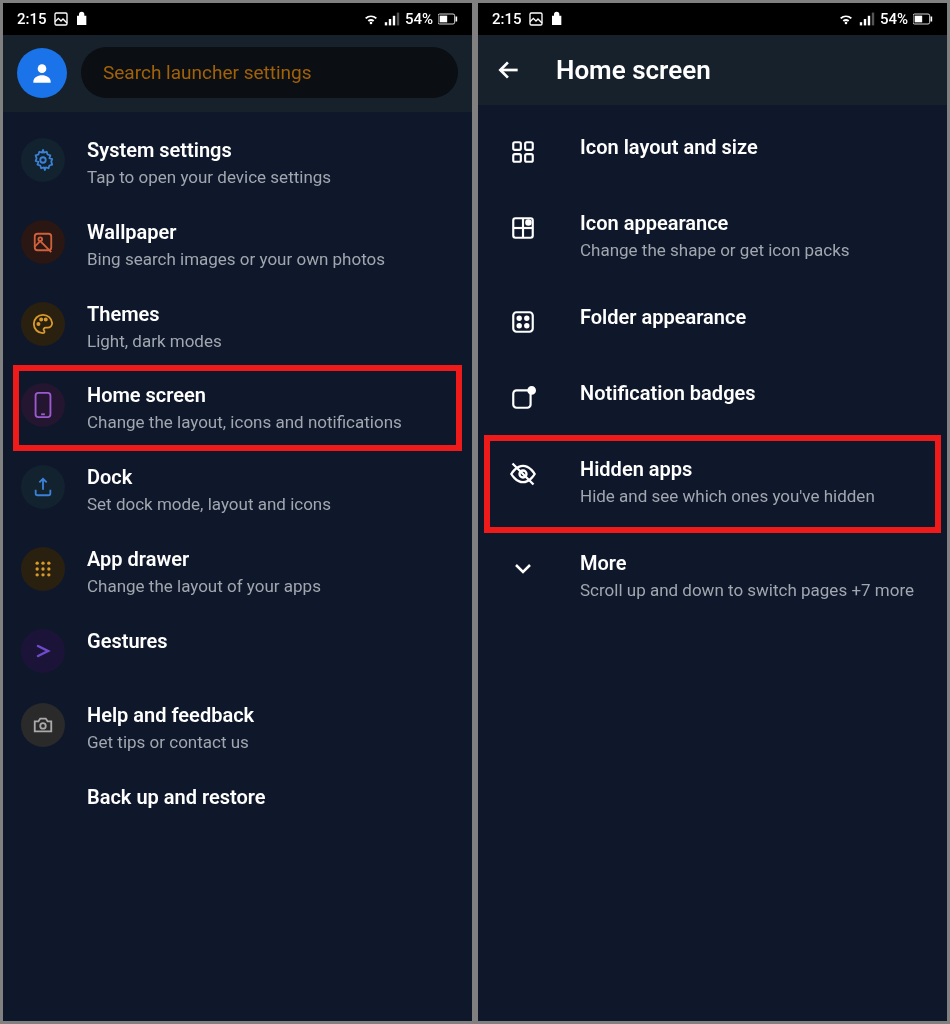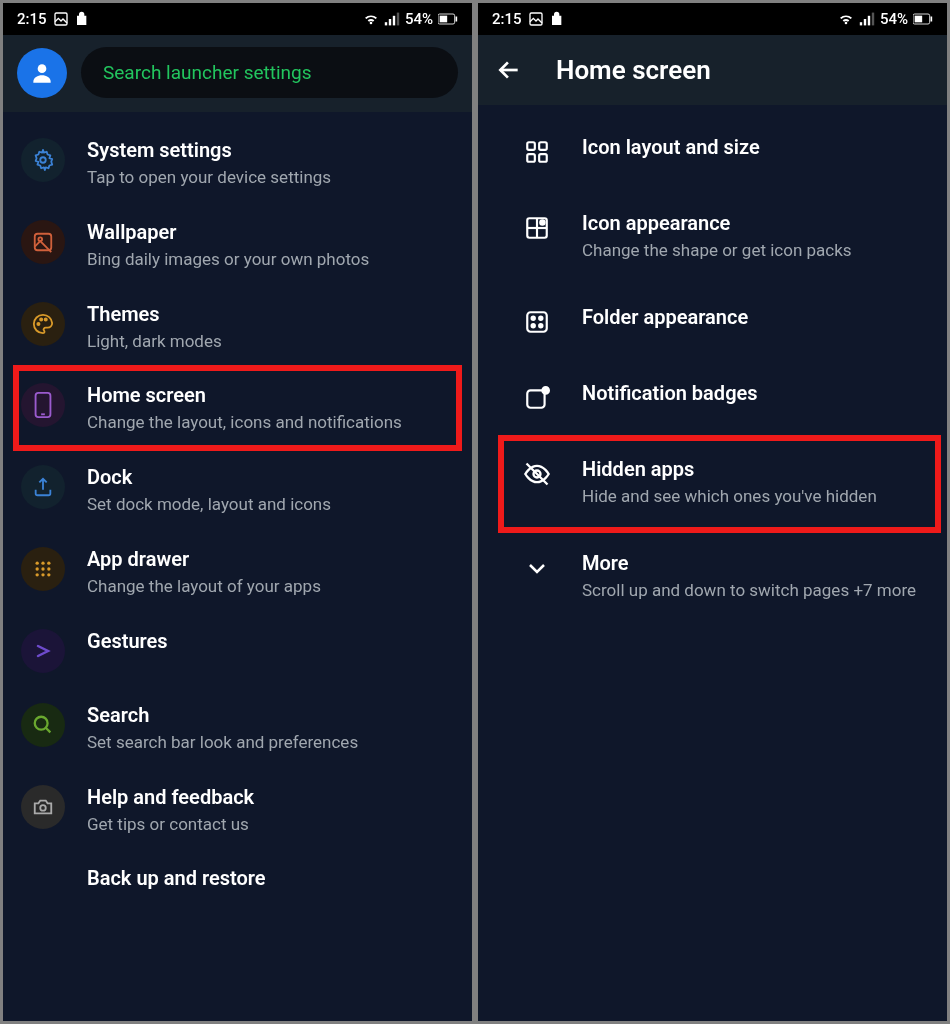--- a/index.html
+++ b/index.html
@@ -49,21 +49,21 @@
     display: flex;
     align-items: center;
     justify-content: center;
     flex-shrink: 0;
   }
   .search-pill {
     flex: 1;
     background: #0b0e13;
     border-radius: 28px;
     padding: 14px 22px;
-    color: #22c55e;
+    color: #a16207;
     font-size: 19px;
   }
   .header-bar.sub {
     padding: 20px 18px;
   }
   .back-btn { color: #fff; display: flex; }
   .page-title {
     color: #fff;
     font-size: 26px;
     font-weight: 600;
@@ -115,21 +115,21 @@
   }
   .red-highlight.r2 {
     left: 6px;
     right: 6px;
   }
   .item.right .item-icon-wrap {
     width: 34px;
     height: 34px;
     background: transparent;
   }
-  .item.right { padding: 18px 28px 22px; gap: 28px; margin-left: 14px; }
+  .item.right { padding: 18px 28px 22px; gap: 40px; }
 </style>
 </head>
 <body>
 
 <div class="phone">
   <div class="status-bar">
     <div class="status-left">
       <span>2:15</span>
       <svg class="status-icon" viewBox="0 0 24 24">
           <rect x="3" y="3" width="18" height="18" rx="2" fill="none" stroke="#fff" stroke-width="2"></rect>
@@ -184,21 +184,21 @@
     <div class="item">
       <div class="item-icon-wrap" style="background:#2a1612">
           <svg width="22" height="22" viewBox="0 0 24 24" fill="none" stroke="#d0603b" stroke-width="2">
             <rect x="3" y="3" width="18" height="18" rx="3"></rect>
             <circle cx="9" cy="9" r="2"></circle>
             <path d="M3 17l6-6 12 12"></path>
           </svg>
         </div>
       <div class="item-text">
           <div class="item-title">Wallpaper</div>
-          <div class="item-sub">Bing daily images or your own photos</div>
+          <div class="item-sub">Bing search images or your own photos</div>
         </div>
     </div>
     <div class="item">
       <div class="item-icon-wrap" style="background:#2a2010">
           <svg width="22" height="22" viewBox="0 0 24 24" fill="none" stroke="#d99a2a" stroke-width="2">
             <path d="M12 2a10 10 0 100 20c2 0 2-2 1-3s0-3 2-3h2a5 5 0 005-5 10 10 0 00-10-9z"></path>
             <circle cx="7" cy="12" r="1.2" fill="#d99a2a"></circle>
             <circle cx="10" cy="7" r="1.2" fill="#d99a2a"></circle>
             <circle cx="15" cy="7" r="1.2" fill="#d99a2a"></circle>
           </svg>
@@ -256,32 +256,20 @@
       <div class="item-icon-wrap" style="background:#1b1438">
           <svg width="20" height="20" viewBox="0 0 24 24" fill="none" stroke="#6e4bcc" stroke-width="3">
             <path d="M6 6l12 6-12 6" stroke-linecap="round"></path>
           </svg>
         </div>
       <div class="item-text">
           <div class="item-title">Gestures</div>
         </div>
     </div>
     <div class="item">
-      <div class="item-icon-wrap" style="background:#182a12">
-          <svg width="22" height="22" viewBox="0 0 24 24" fill="none" stroke="#6aa82f" stroke-width="2.5">
-            <circle cx="10" cy="10" r="7"></circle>
-            <line x1="20" y1="20" x2="15" y2="15"></line>
-          </svg>
-        </div>
-      <div class="item-text">
-          <div class="item-title">Search</div>
-          <div class="item-sub">Set search bar look and preferences</div>
-        </div>
-    </div>
-    <div class="item">
       <div class="item-icon-wrap" style="background:#2a2a2a">
           <svg width="22" height="22" viewBox="0 0 24 24" fill="none" stroke="#aaa" stroke-width="2">
             <path d="M3 8h4l2-3h6l2 3h4v11H3z"></path>
             <circle cx="12" cy="13" r="3"></circle>
           </svg>
         </div>
       <div class="item-text">
           <div class="item-title">Help and feedback</div>
           <div class="item-sub">Get tips or contact us</div>
         </div>

